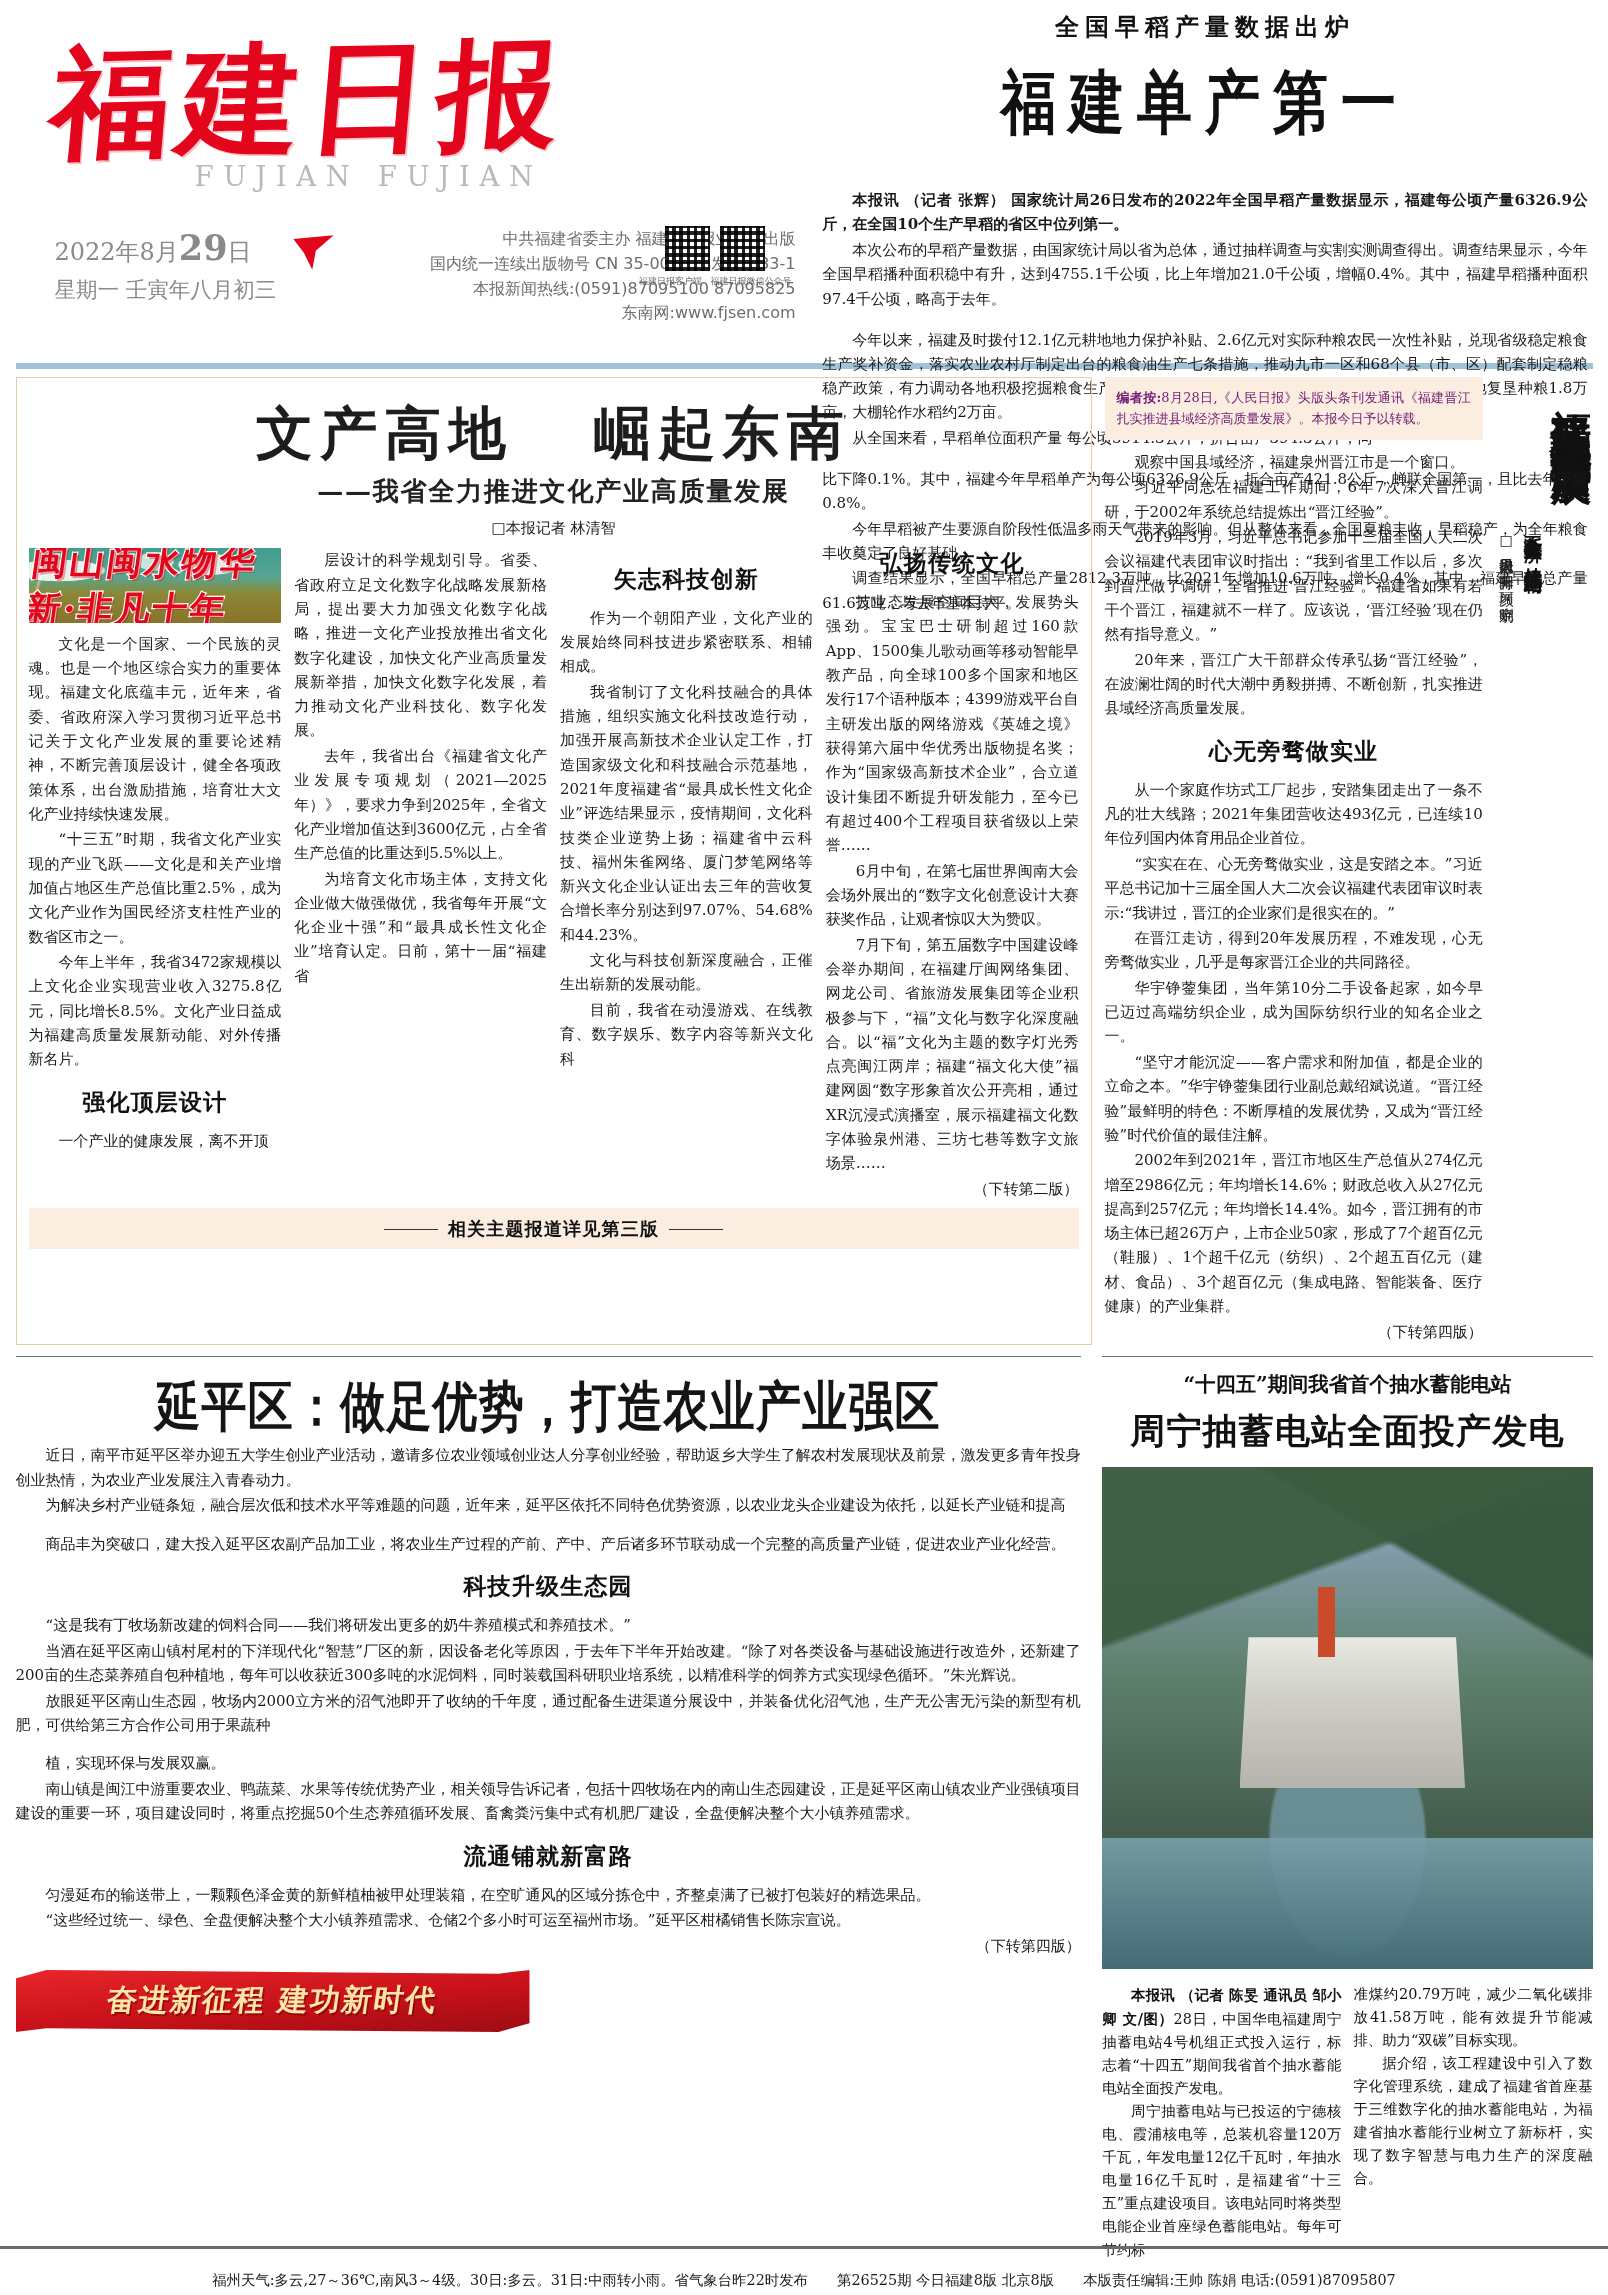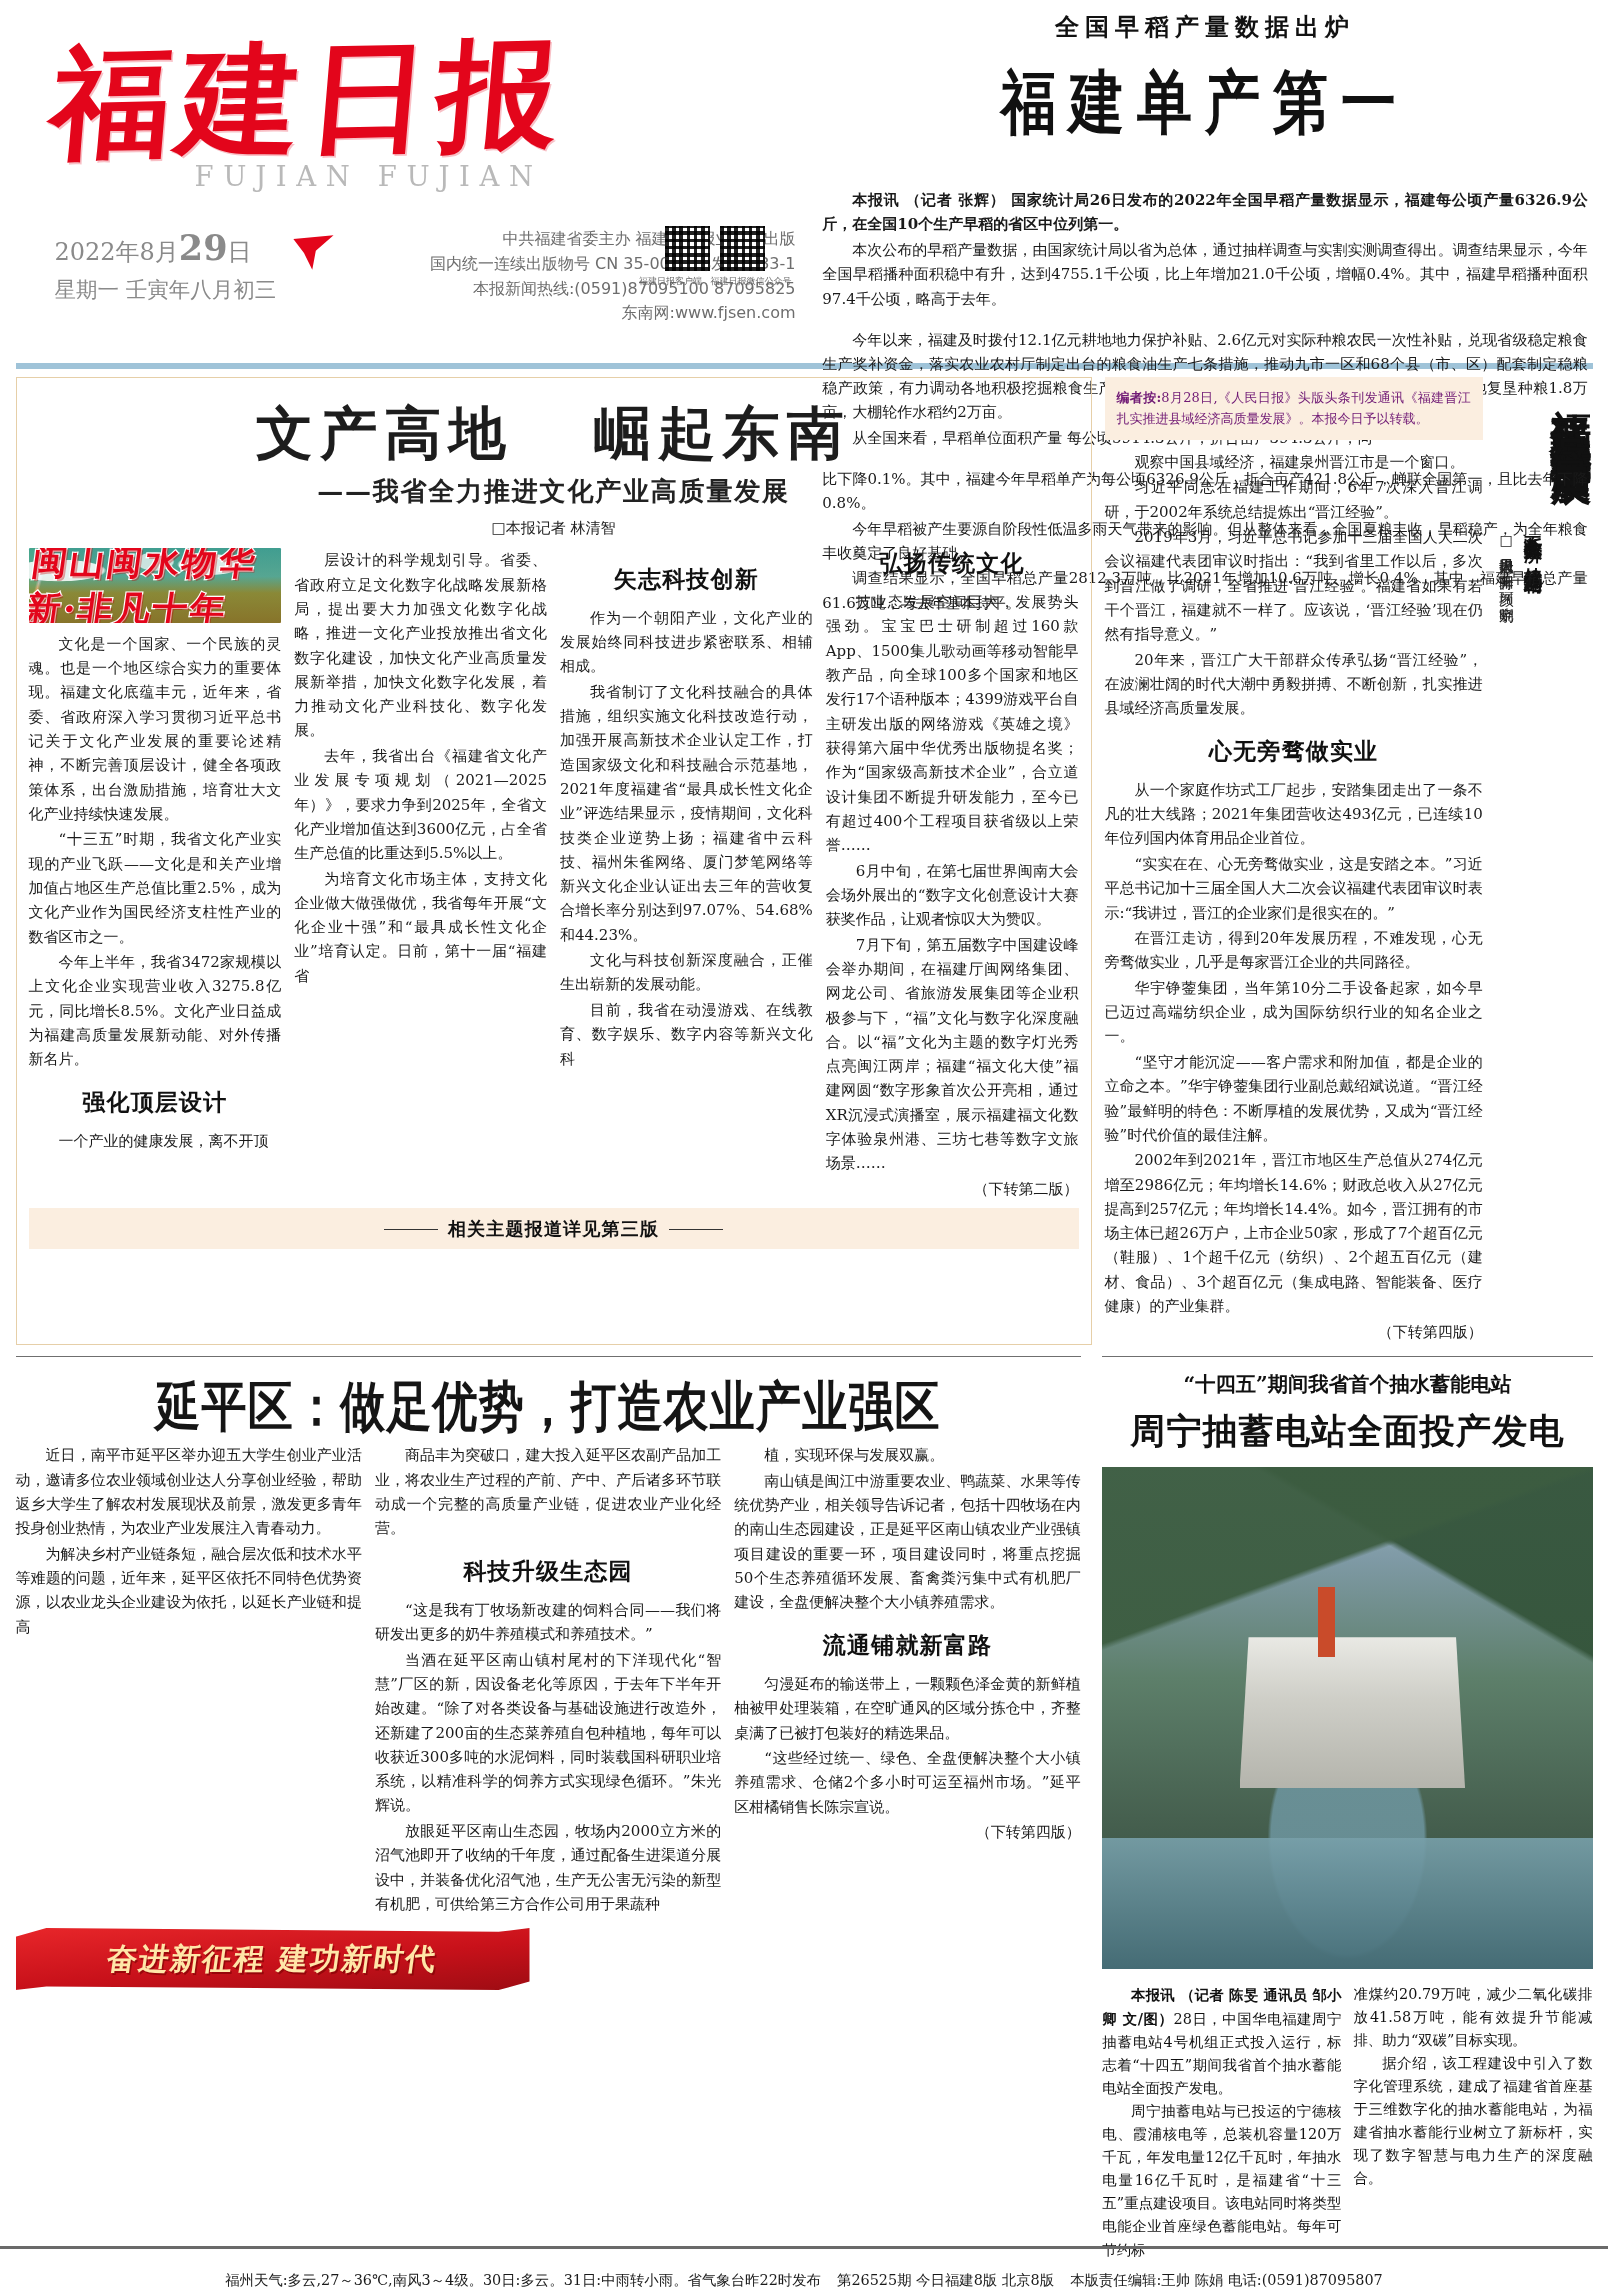--- a/index.html
+++ b/index.html
@@ -148,21 +148,21 @@
 
   
   .sec2 { display:flex; margin-top: 10.8px; }
   .sec2-left { flex: 0 0 1076px; padding-right: 10.8px; }
   .sec2-hl {
     font-family:"DejaVu Serif","Liberation Serif",serif; font-weight:700;
     font-size: 45px; letter-spacing: 1.2px; color:#151515; text-align:center;
     transform: scaleY(1.2); transform-origin: center top; margin-top: 14.4px;
   }
   .sec2-byline { text-align:center; font-size:15px; margin-top: 20.3px; font-family:"DejaVu Serif","Liberation Serif",serif;}
-  .cols4 { display:flex; gap: 13px; margin-top: 12px; }
+  .cols4 { display:flex; gap: 13px; margin-top: 12px; flex-direction: column; }
   .cols4 .c { flex:1; }
   .red-ribbon {
     margin-top: 10.8px; height: 62px; position:relative; overflow:hidden;
     background: linear-gradient(175deg,#e8262a 0%, #c8111a 55%, #9e0c13 100%);
     display:flex; align-items:center; justify-content:center;
     clip-path: polygon(0 14%, 6% 0, 94% 6%, 100% 0, 100% 86%, 94% 100%, 6% 94%, 0 100%);
     width: 514px;
   }
   .red-ribbon .rt {
     font-family:"DejaVu Serif","Liberation Serif",serif; font-weight:700; font-size:30px;
@@ -200,21 +200,21 @@
   .photo-caption .lead { font-weight:700; }
   .cap-cols { display:flex; gap:12px; margin-top:4.8px; }
   .cap-cols .cc { flex:1; }
 
   
   .footer {
     position:absolute; left:0; right:0; bottom: 4.8px;
   }
   .footer-rule { height:3.6px; background:#6a6a6a; margin-bottom: 7.2px;}
   .footer-line {
-    display:flex; justify-content:center; gap: 16px; font-size: 14.4px;
+    display:flex; justify-content:center; gap: 29px; font-size: 14.4px;
     font-family:"DejaVu Serif","Liberation Serif",serif; color:#1a1a1a; white-space:nowrap;margin-top:22px;
   }
 </style>
 </head>
 <body>
 
 <div class="page">
 
   <div class="masthead">
     <div class="mh-left">

